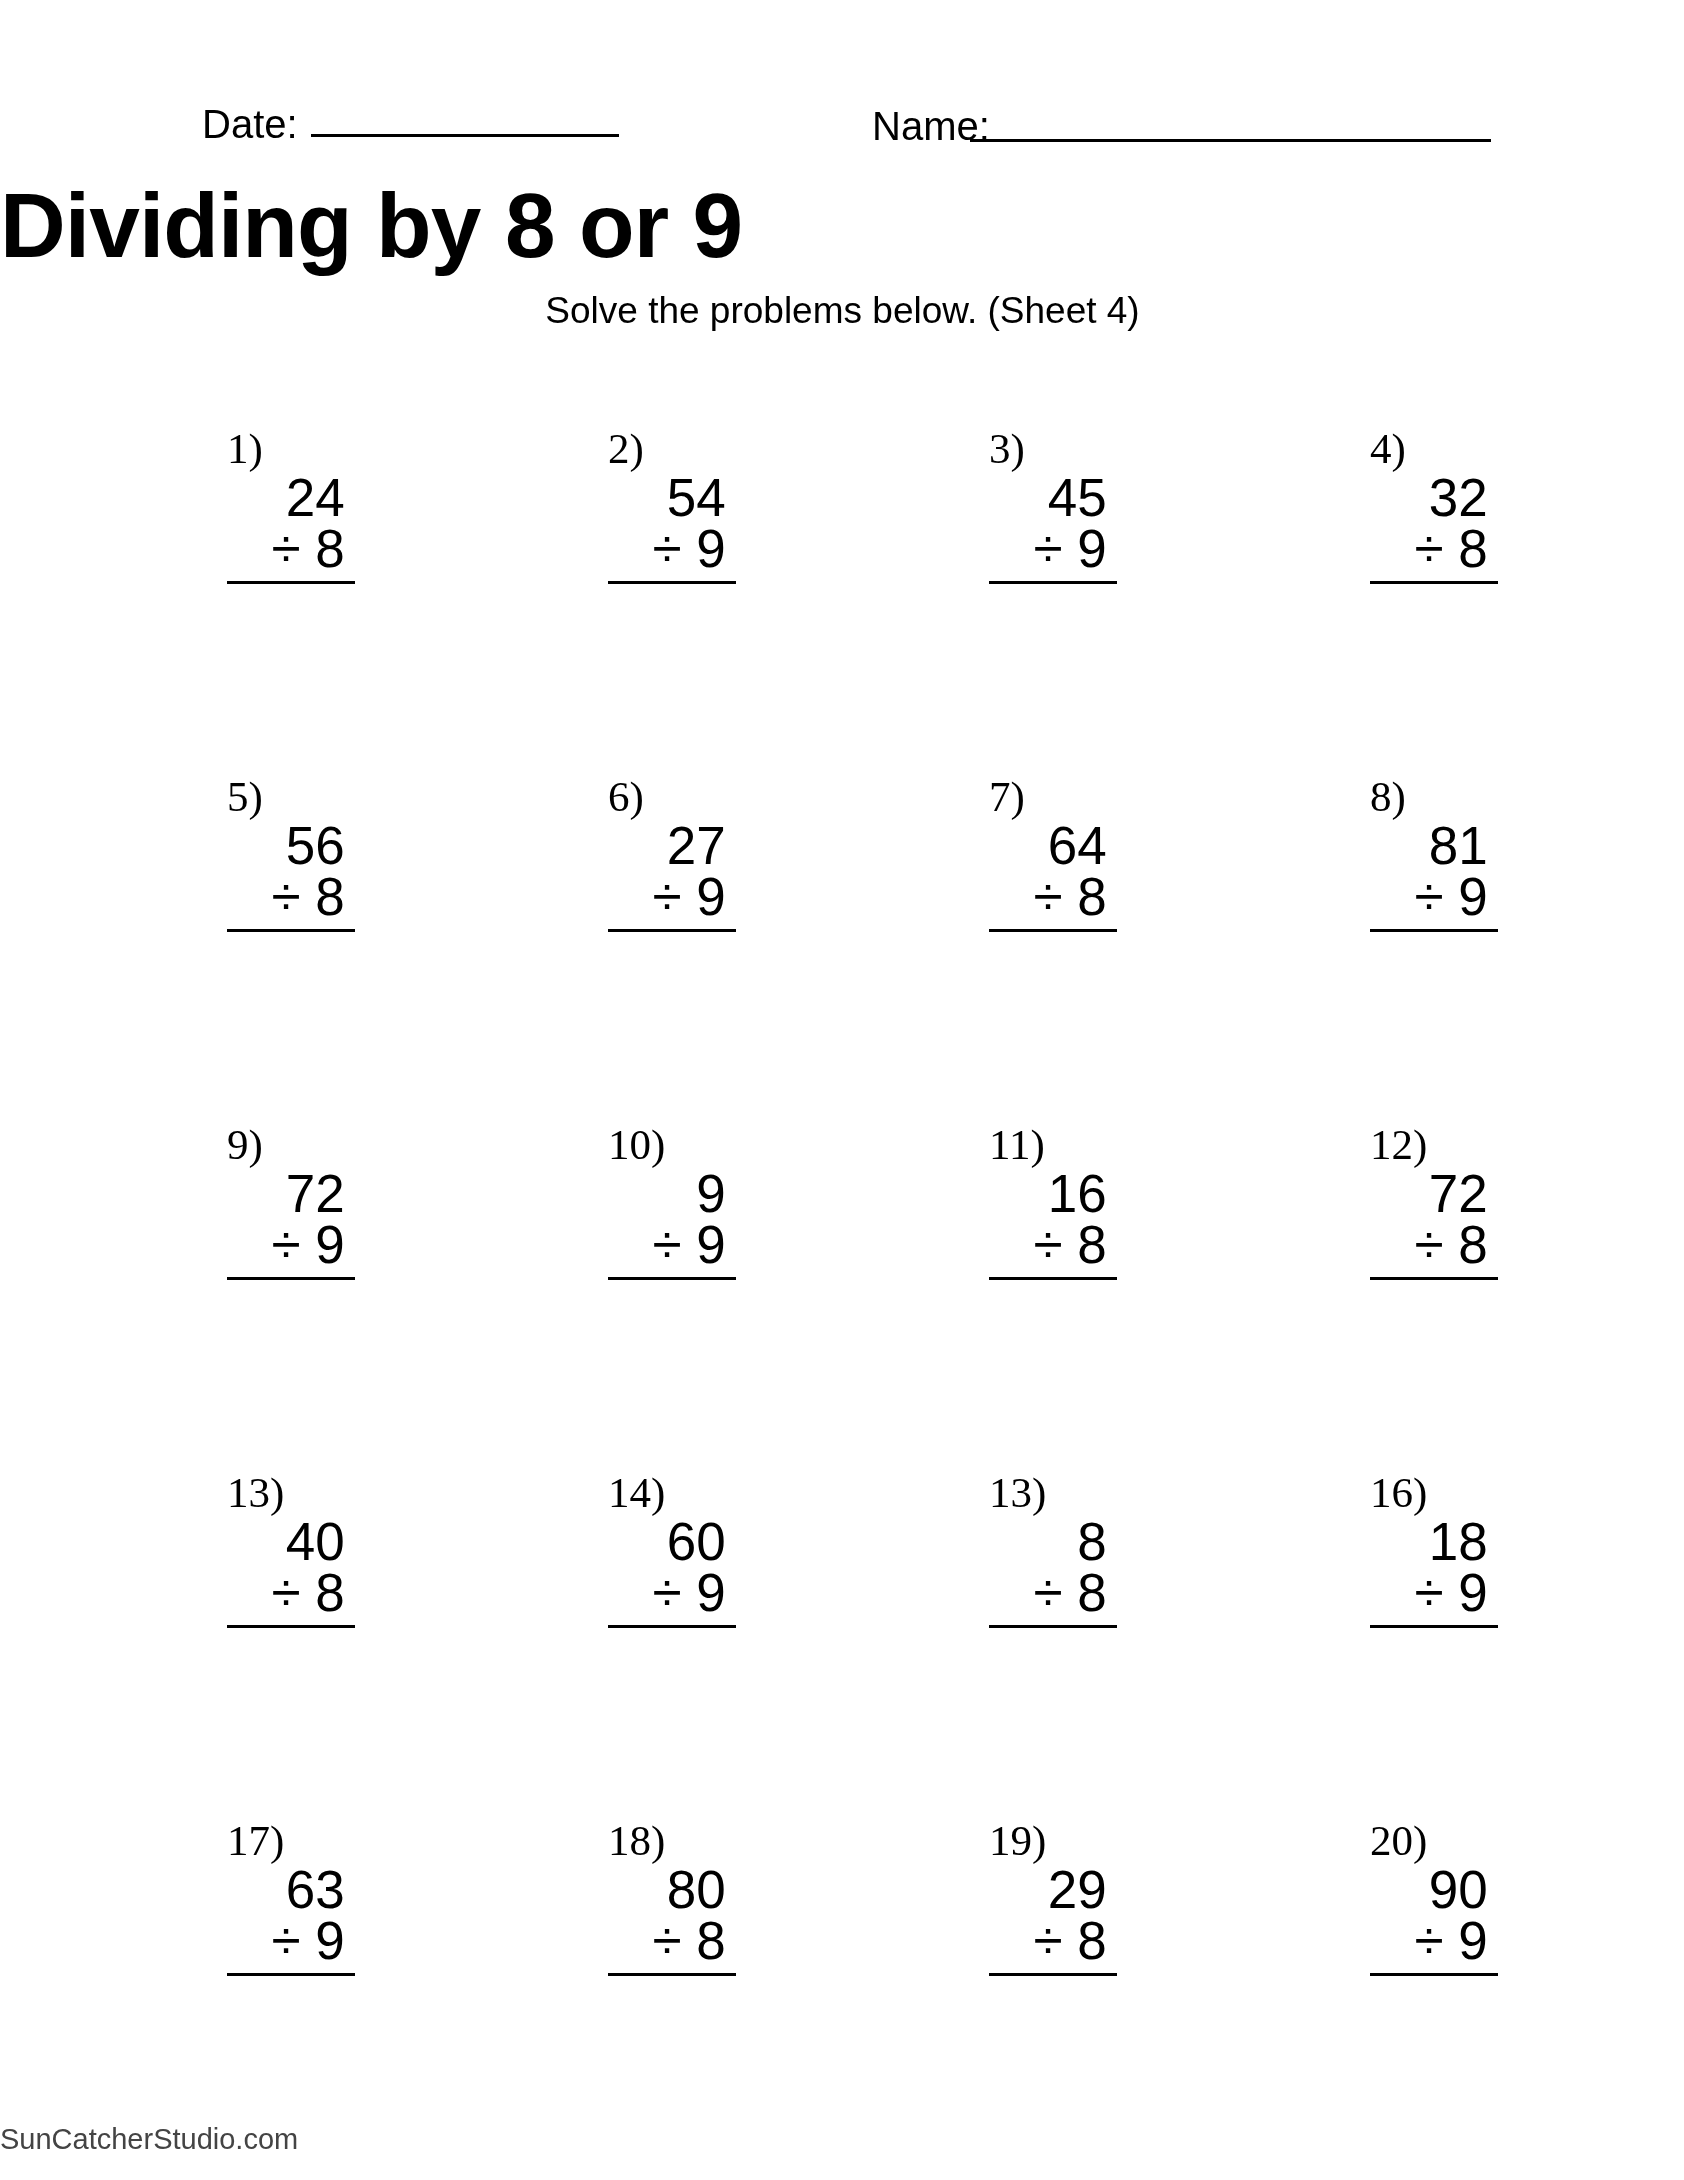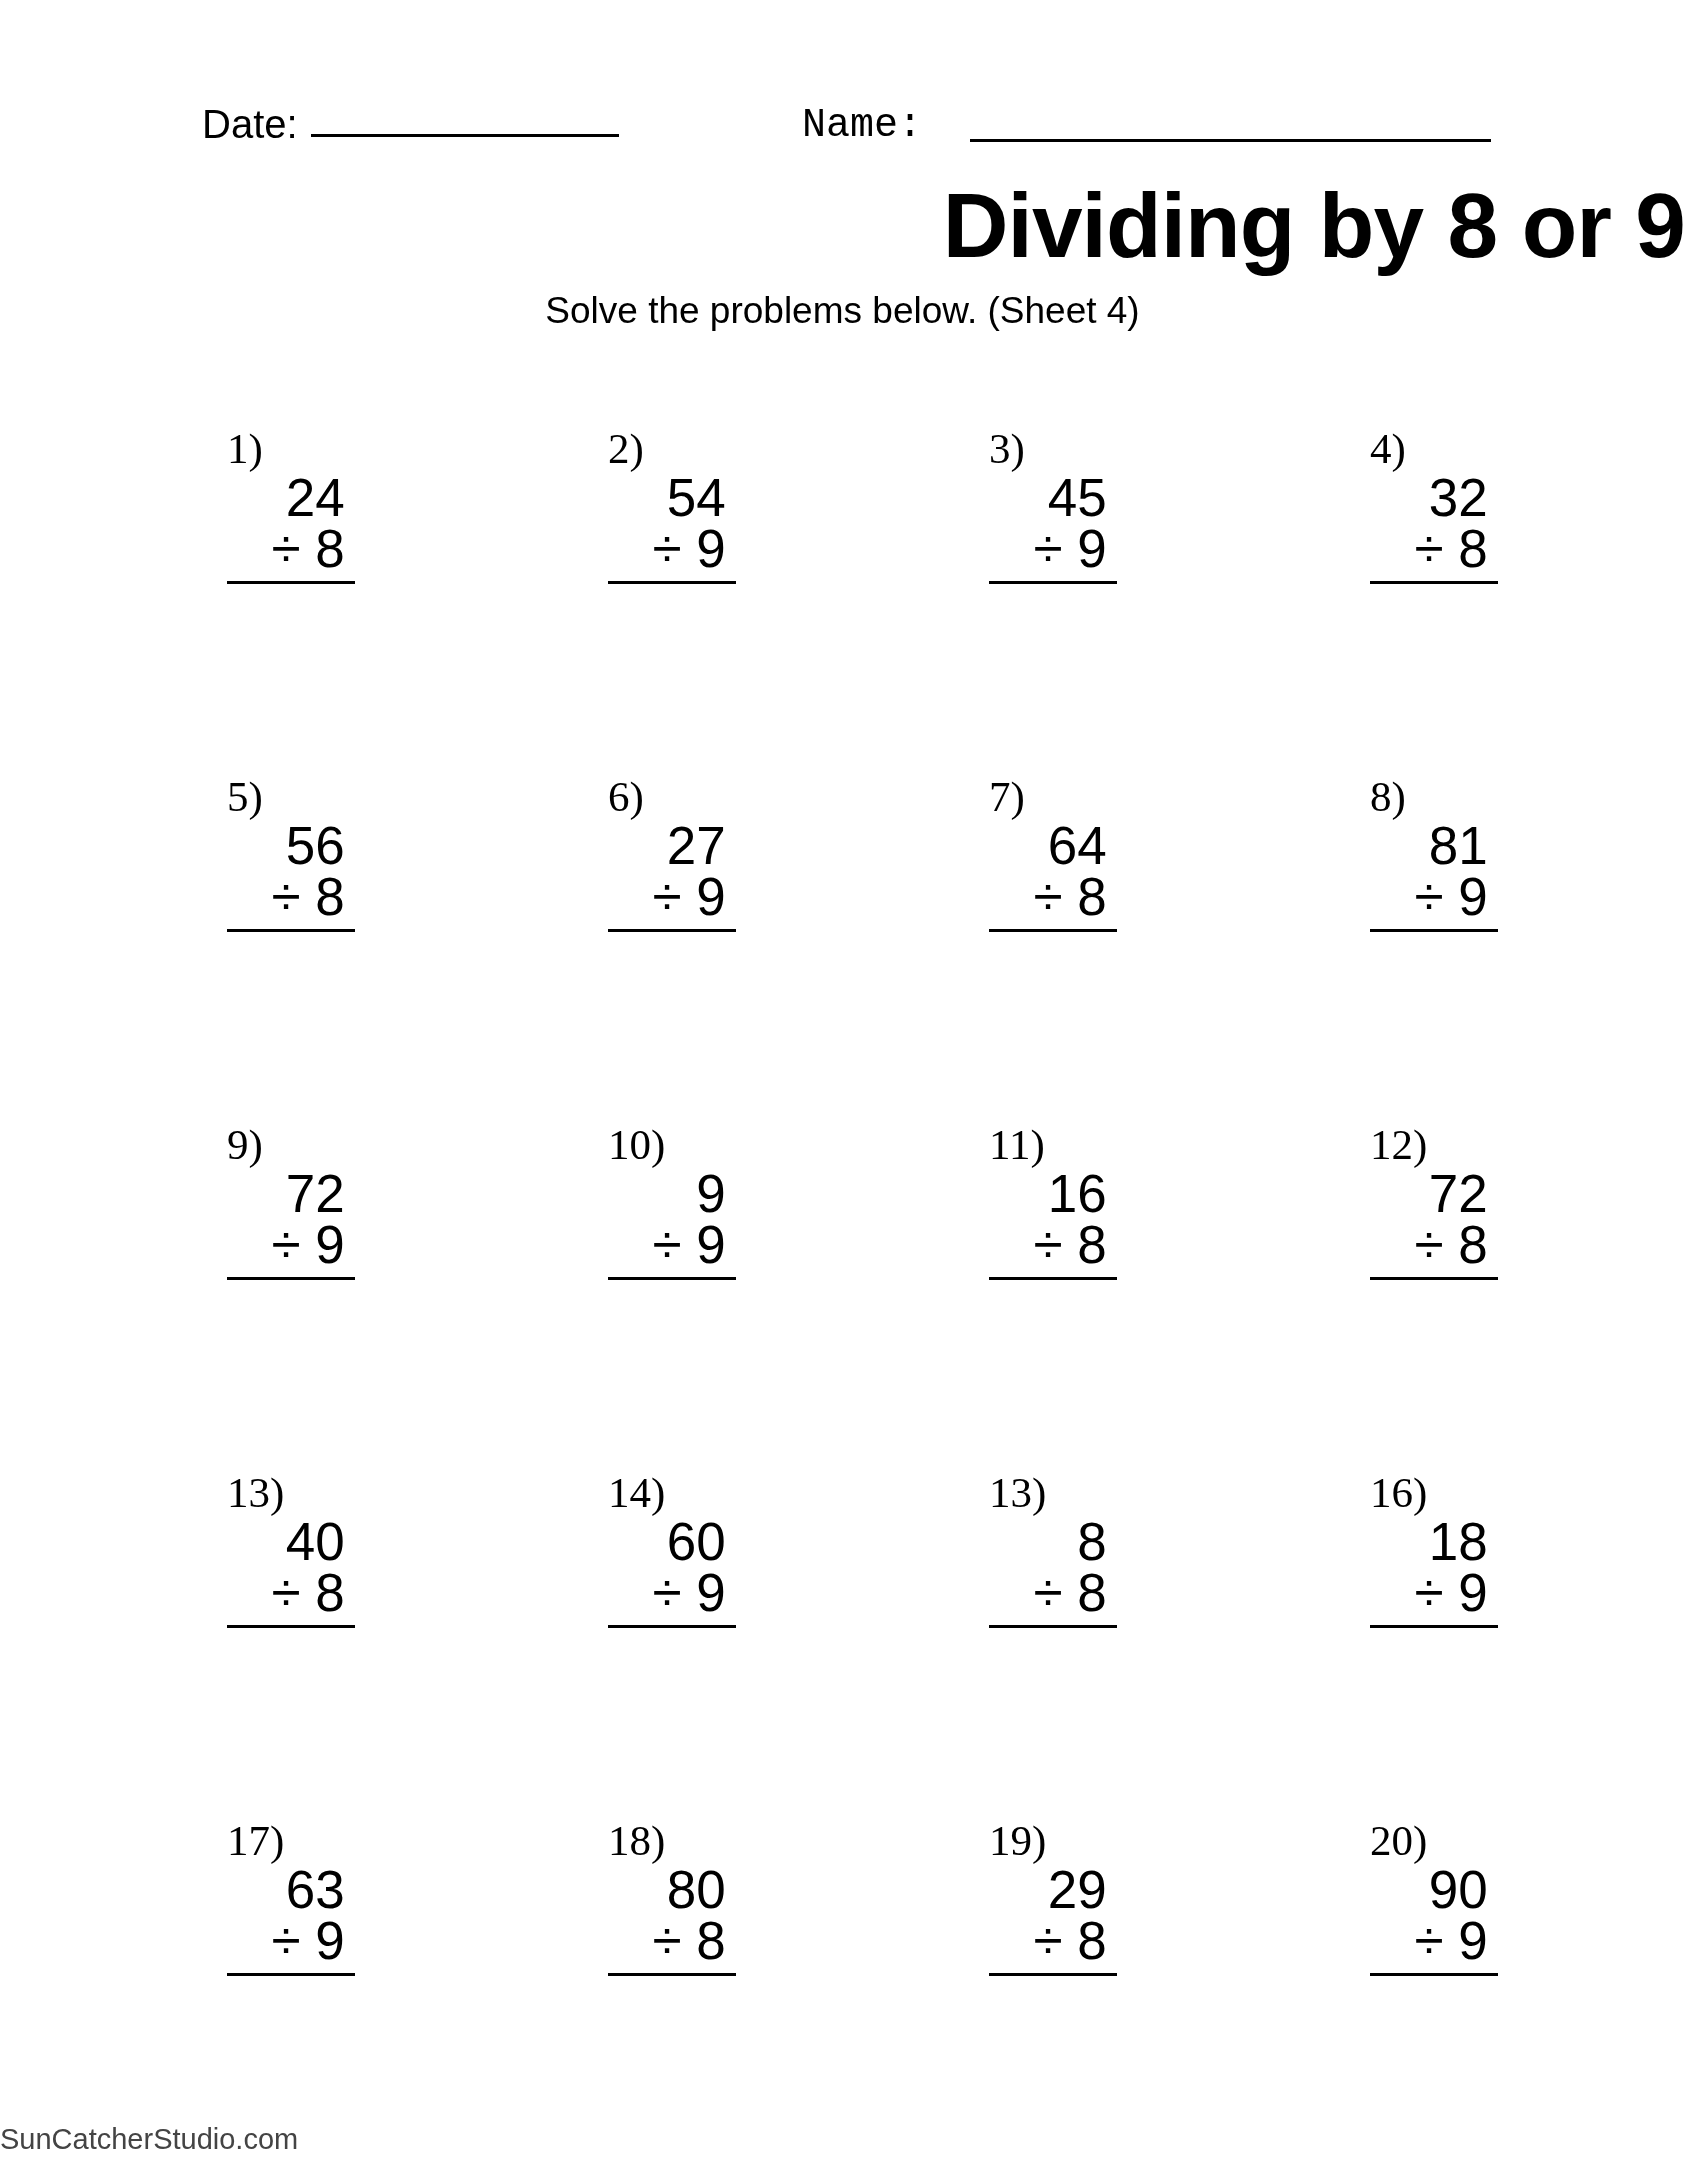--- a/index.html
+++ b/index.html
@@ -14,35 +14,35 @@
   }
 
   
   .field-label {
     position: absolute;
     font-size: 40px;
     line-height: 1;
     white-space: nowrap;
   }
   .date-label { left: 202px; top: 104px; }
-  .name-label { left: 802px; top: 106px; font-family: Liberation Mono, monospace; }
+  .name-label { left: 872px; top: 106px; }
   .write-line {
     position: absolute;
     height: 3.4px;
     background: #000000;
   }
   .date-line { left: 311px; top: 134px; width: 308px; }
   .name-line { left: 970px; top: 139px; width: 521px; }
 
   .title {
     position: absolute;
     top: 174px;
     left: 0;
     width: 100%;
-    text-align: right;
+    text-align: left;
     font-size: 91px;
     font-weight: bold;
     line-height: 1.15;
     letter-spacing: -0.9px;
     white-space: nowrap;
   }
   .subtitle {
     position: absolute;
     top: 290px;
     left: 0;

